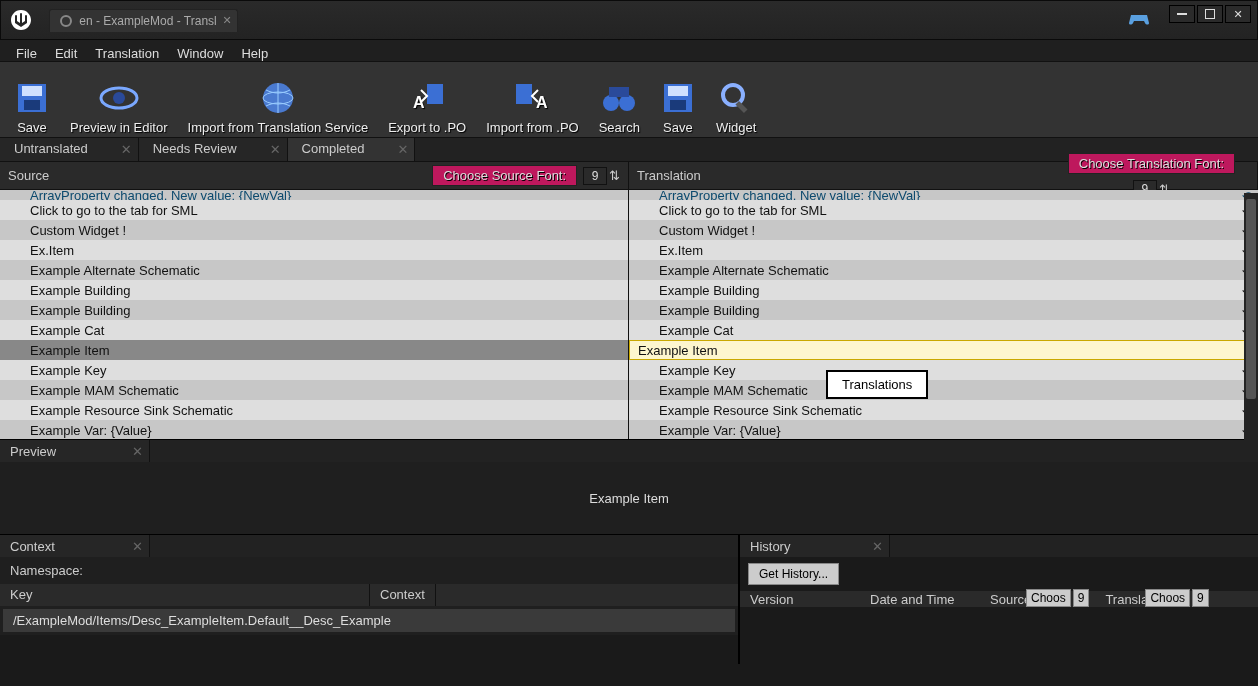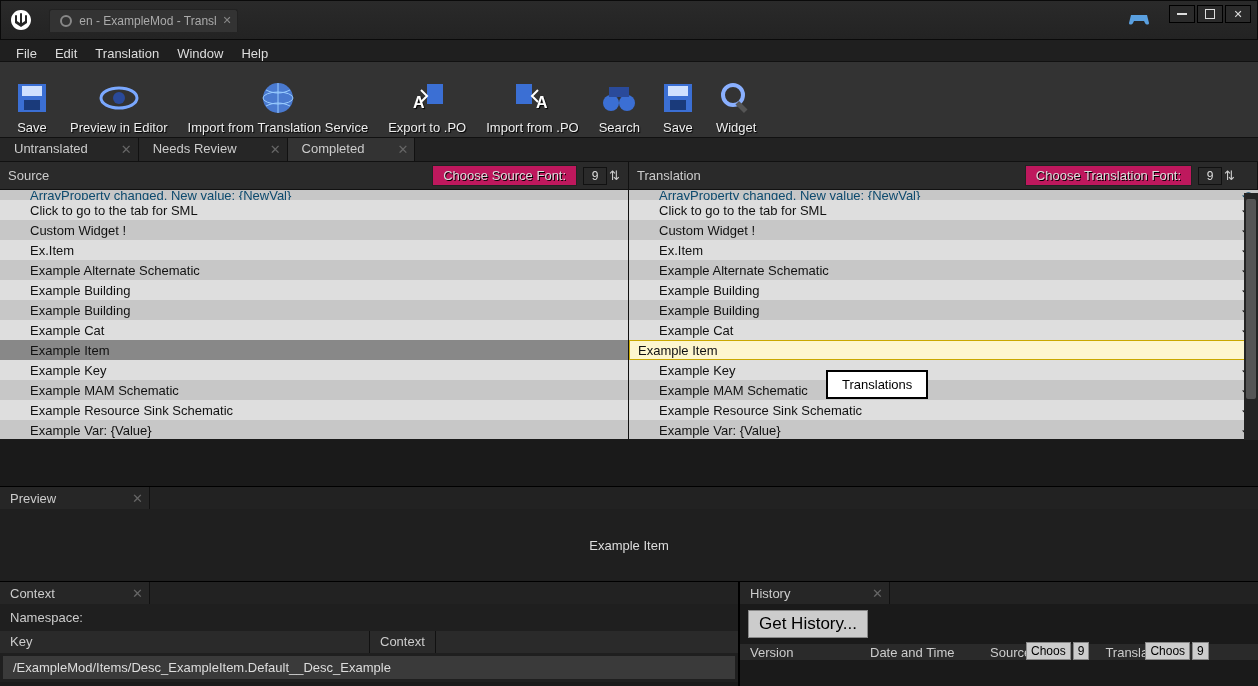--- a/index.html
+++ b/index.html
@@ -43,38 +43,38 @@
 .row.light{ background:#dedede;}
 .row.sel-src { background:#888;}
 .row.sel-tr { background:#fdf6ce; border:1px solid #c9a800;}
 .row.cut { color:#0c4a6e;}
 .revert { position:absolute; right:4px; width:12px; height:12px; }
 .tooltip { position:absolute; left:826px; top:370px; background:#fff; border:2px solid #000; padding:5px 14px; color:#000; z-index:10; font-size:13px;}
 
 .scrollbar { position:absolute; right:0; top:193px; width:14px; height:247px; background:#242424;}
 .scrollbar .thumb{position:absolute; left:2px; width:10px; top:6px; height:200px; background:#555; border-radius:2px;}
 
-.preview-panel { border-top:1px solid #000;margin-top:47px;}
+.preview-panel { border-top:1px solid #000;}
 .panel-tab { background:#262626; height:22px; display:flex; align-items:center; padding:0 10px; width:150px; border-right:1px solid #111; position:relative; color:#ccc;}
 .panel-tab .close{ position:absolute; right:6px; color:#666;}
 .preview-body { background:#1f1f1f; height:72px; display:flex;align-items:center;justify-content:center; color:#ddd;}
 
 .bottom { display:flex; height:130px; border-top:1px solid #000;}
 .context-pane { width:740px; border-right:2px solid #000;}
 .history-pane { flex:1;}
 .pane-tabrow { background:#222; height:22px;}
 .ns-row { padding:6px 10px; color:#ccc; background:#1f1f1f;}
 .ctx-head { display:flex; background:#2a2a2a; height:22px;}
 .ctx-head div{ padding:3px 10px; color:#ccc; border-right:1px solid #111;}
 .ctx-body { display:flex; background:#1f1f1f;}
 .ctx-body div{ padding:4px 10px; color:#ddd; background:#3a3a3a; margin:3px; font-size:13px;}
 .ctx-body .keycell{ width:352px; background:#444;}
 .ctx-body .ctxcell{ flex:1;}
 
-.get-hist { margin:6px 8px; background:#ccc; border:1px solid #888; color:#000; padding:3px 10px; font-size:17px;}
+.get-hist { margin:6px 8px; background:#ccc; border:1px solid #888; color:#000; padding:3px 10px; font-size:12px;}
 .hist-head { display:flex; background:#2a2a2a; height:16px; align-items:flex-end;}
 .hist-head .hc{ padding:0 10px; color:#ccc;}
 .hist-head .fbtn{ background:#ccc;border:1px solid #888;color:#000;padding:1px 4px;font-size:12px;}
 svg { display:block;}
 </style>
 </head>
 <body>
 
 <div class="titlebar">
   <div class="ue-logo">
@@ -208,21 +208,21 @@
     <div style="display:flex;gap:6px;align-items:center;">
       <button class="font-btn">Choose Source Font:</button>
       <div class="spin">
           <input value="9" style="">
           <span>⇅</span>
         </div>
     </div>
   </div>
   <div class="col-head right">
     <span>Translation</span>
-    <div style="display:flex;gap:6px;align-items:center;margin-right:14px;">
+    <div style="display:flex;gap:6px;align-items:center;margin-right:14px;flex-direction:column;">
       <button class="font-btn">Choose Translation Font:</button>
       <div class="spin">
           <input value="9" style="">
           <span>⇅</span>
         </div>
     </div>
   </div>
 </div>
 
 <div class="grid">

